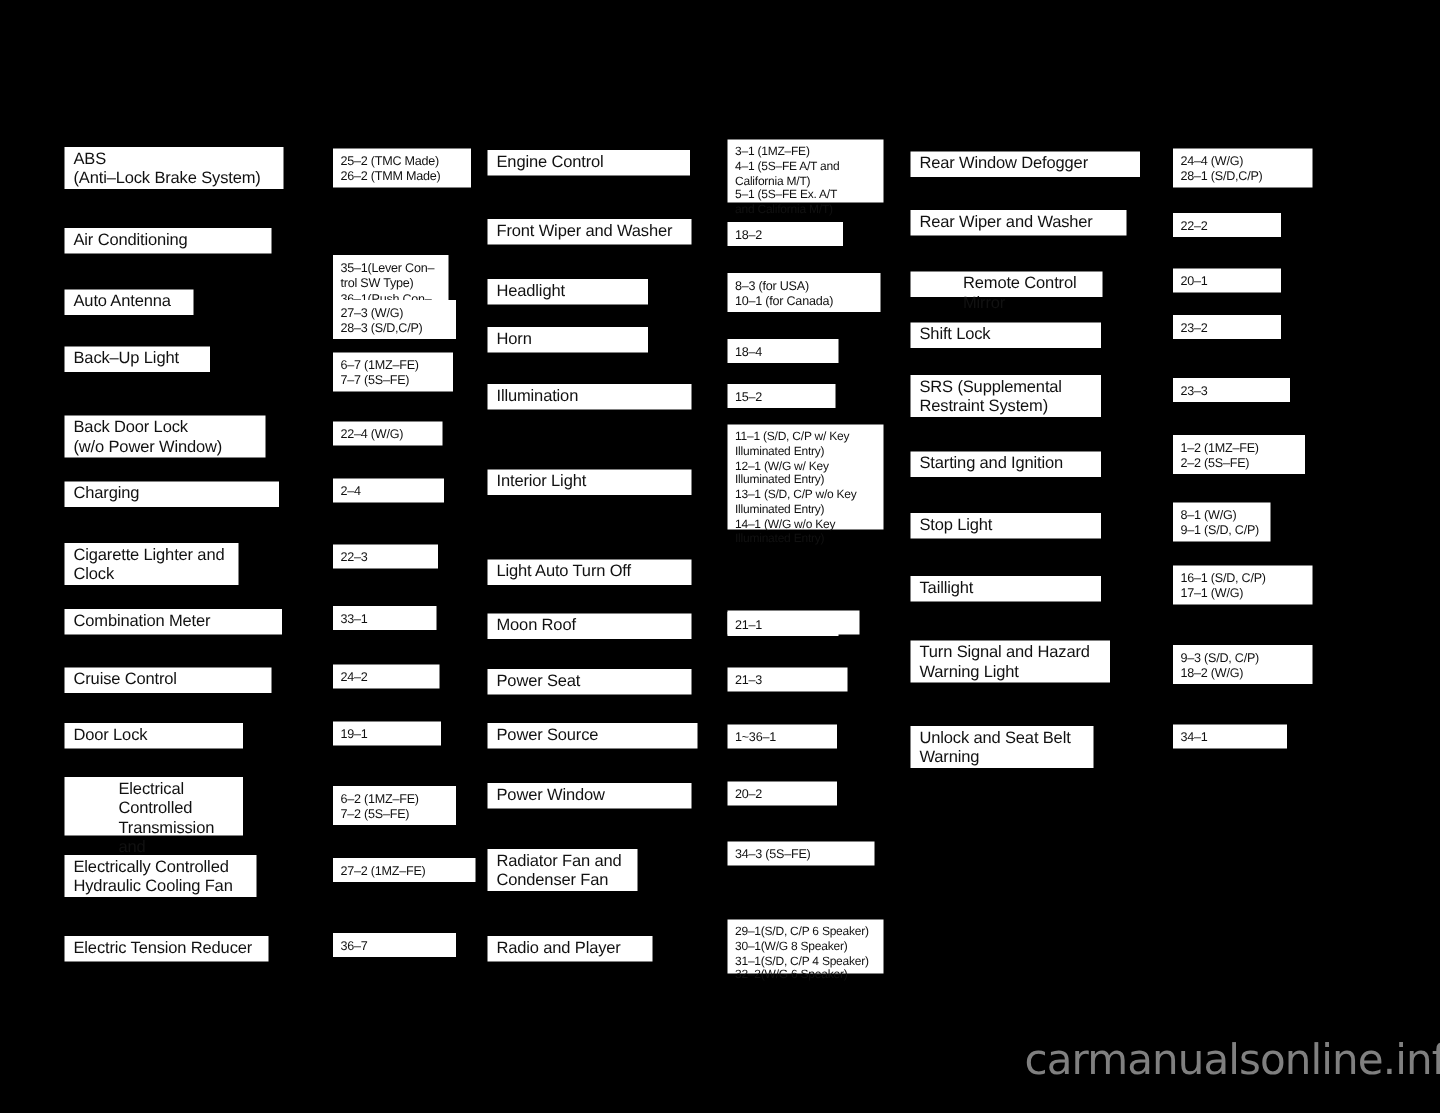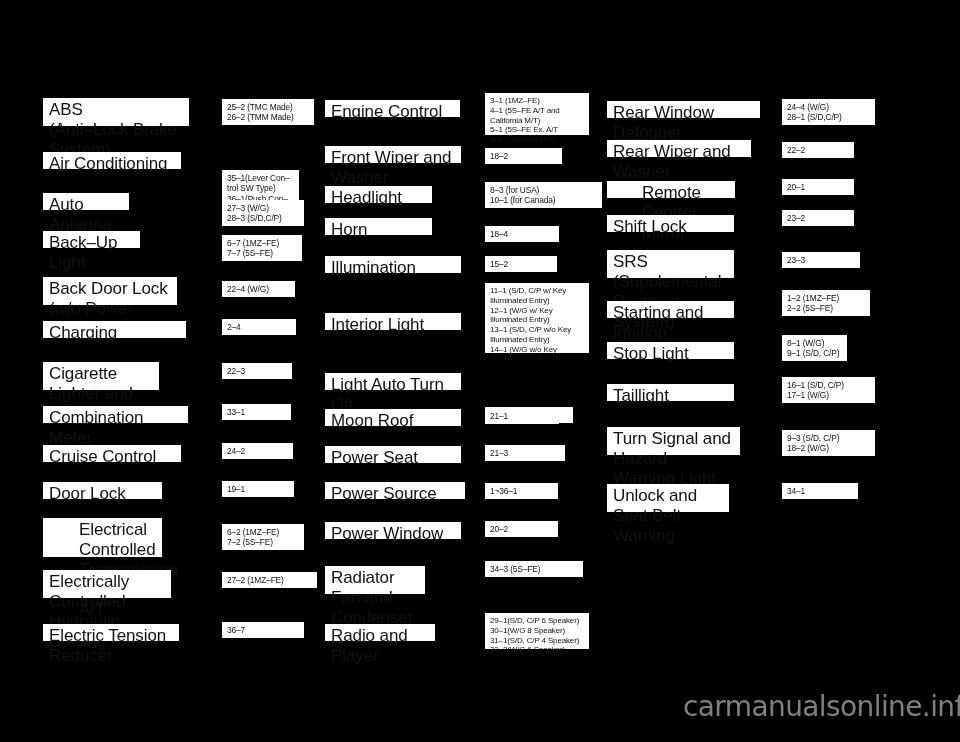--- a/index.html
+++ b/index.html
@@ -32,21 +32,21 @@
     background: #ffffff;
     color: #111111;
     box-sizing: border-box;
     padding: 2px 5px 3px 6px;
     line-height: 1.18;
     white-space: pre-line;
     letter-spacing: -0.1px;
   }
   
   .t-name {
-    font-size: 17px;
+    font-size: 11px;
   }
   .t-tiny {
     font-size: 8.4px;
     line-height: 1.22;
     padding: 3px 4px 3px 5px;
     letter-spacing: -0.15px;
   }
   .t-tiny2 {
     font-size: 8.0px;
     line-height: 1.22;
@@ -129,21 +129,21 @@
 Condenser Fan</div>
         <div class="box t-name" style="top: 624px; width: 110px; height: 17px;">Radio and Player</div>
       </div>
       <div class="col" style="left: 485px;">
         <div class="box t-tiny2" style="top: 93px; width: 104px; height: 42px;">3–1 (1MZ–FE)
 4–1 (5S–FE A/T and
 California M/T)
 5–1 (5S–FE Ex. A/T
 and California M/T)</div>
         <div class="box t-tiny" style="top: 148px; width: 77px; height: 16px;">18–2</div>
-        <div class="box t-tiny" style="top: 182px; width: 117px; height: 26px;">8–3 (for USA)
+        <div class="box t-tiny" style="top: 182px; width: 102px; height: 26px;">8–3 (for USA)
 10–1 (for Canada)</div>
         <div class="box t-tiny" style="top: 226px; width: 74px; height: 16px;">18–4</div>
         <div class="box t-tiny" style="top: 256px; width: 72px; height: 16px;">15–2</div>
         <div class="box t-tiny2" style="top: 283px; width: 104px; height: 70px;">11–1 (S/D, C/P w/ Key
 Illuminated Entry)
 12–1 (W/G w/ Key
 Illuminated Entry)
 13–1 (S/D, C/P w/o Key
 Illuminated Entry)
 14–1 (W/G w/o Key
@@ -153,21 +153,21 @@
         <div class="box t-tiny" style="top: 445px; width: 80px; height: 16px;">21–3</div>
         <div class="box t-tiny" style="top: 483px; width: 73px; height: 16px;">1~36–1</div>
         <div class="box t-tiny" style="top: 521px; width: 73px; height: 16px;">20–2</div>
         <div class="box t-tiny" style="top: 561px; width: 98px; height: 16px;">34–3 (5S–FE)</div>
         <div class="box t-tiny2" style="top: 613px; width: 104px; height: 36px;">29–1(S/D, C/P 6 Speaker)
 30–1(W/G 8 Speaker)
 31–1(S/D, C/P 4 Speaker)
 32–2(W/G 6 Speaker)</div>
       </div>
       <div class="col" style="left: 607px;">
-        <div class="box t-name" style="top: 101px; width: 153px; height: 17px; text-decoration: underline;">Rear Window Defogger</div>
+        <div class="box t-name" style="top: 101px; width: 153px; height: 17px;">Rear Window Defogger</div>
         <div class="box t-name" style="top: 140px; width: 144px; height: 17px;">Rear Wiper and Washer</div>
         <div class="box t-name" style="top: 181px; width: 128px; height: 17px; padding-left: 35px;">Remote Control Mirror</div>
         <div class="box t-name" style="top: 215px; width: 127px; height: 17px;">Shift Lock</div>
         <div class="box t-name" style="top: 250px; width: 127px; height: 28px;">SRS (Supplemental
 Restraint System)</div>
         <div class="box t-name" style="top: 301px; width: 127px; height: 17px;">Starting and Ignition</div>
         <div class="box t-name" style="top: 342px; width: 127px; height: 17px;">Stop Light</div>
         <div class="box t-name" style="top: 384px; width: 127px; height: 17px;">Taillight</div>
         <div class="box t-name" style="top: 427px; width: 133px; height: 28px;">Turn Signal and Hazard
 Warning Light</div>

